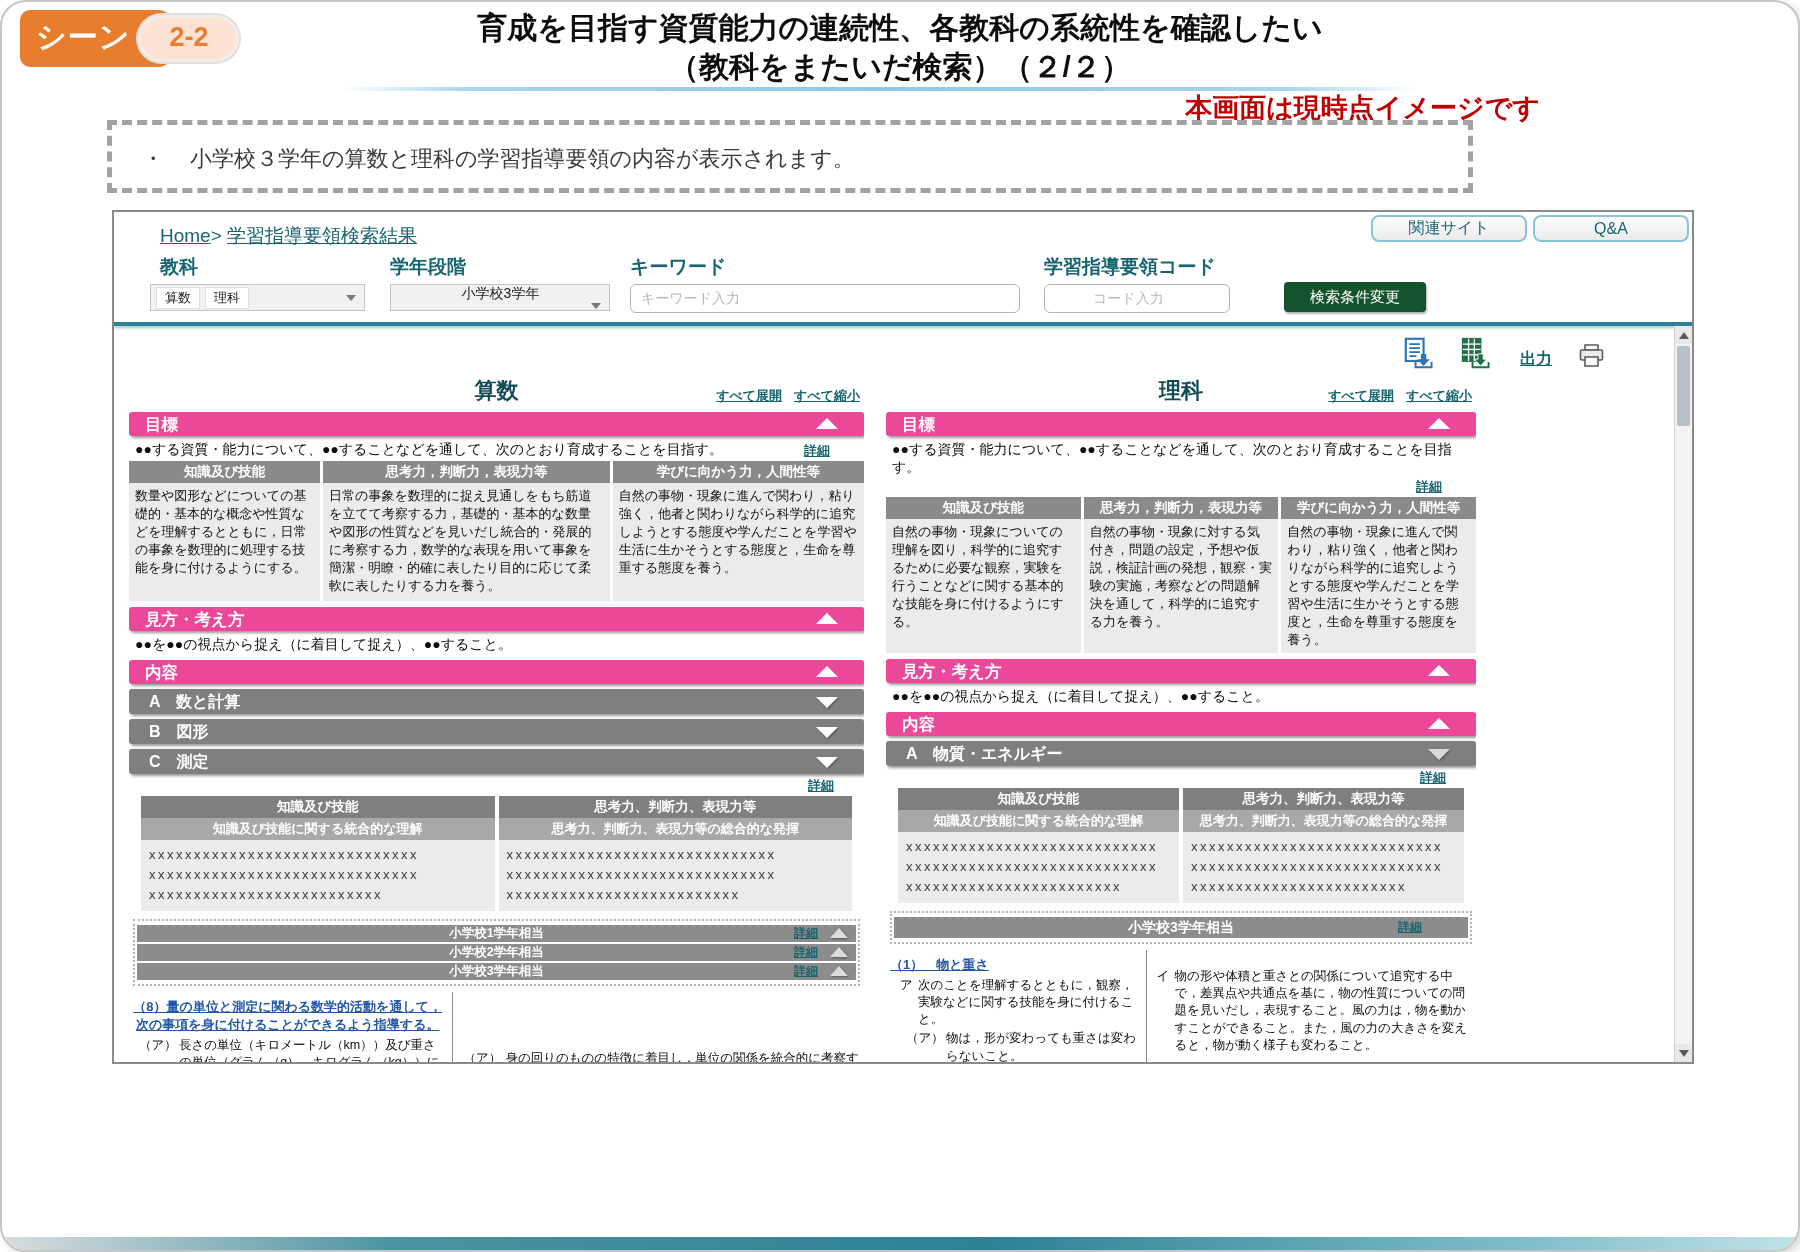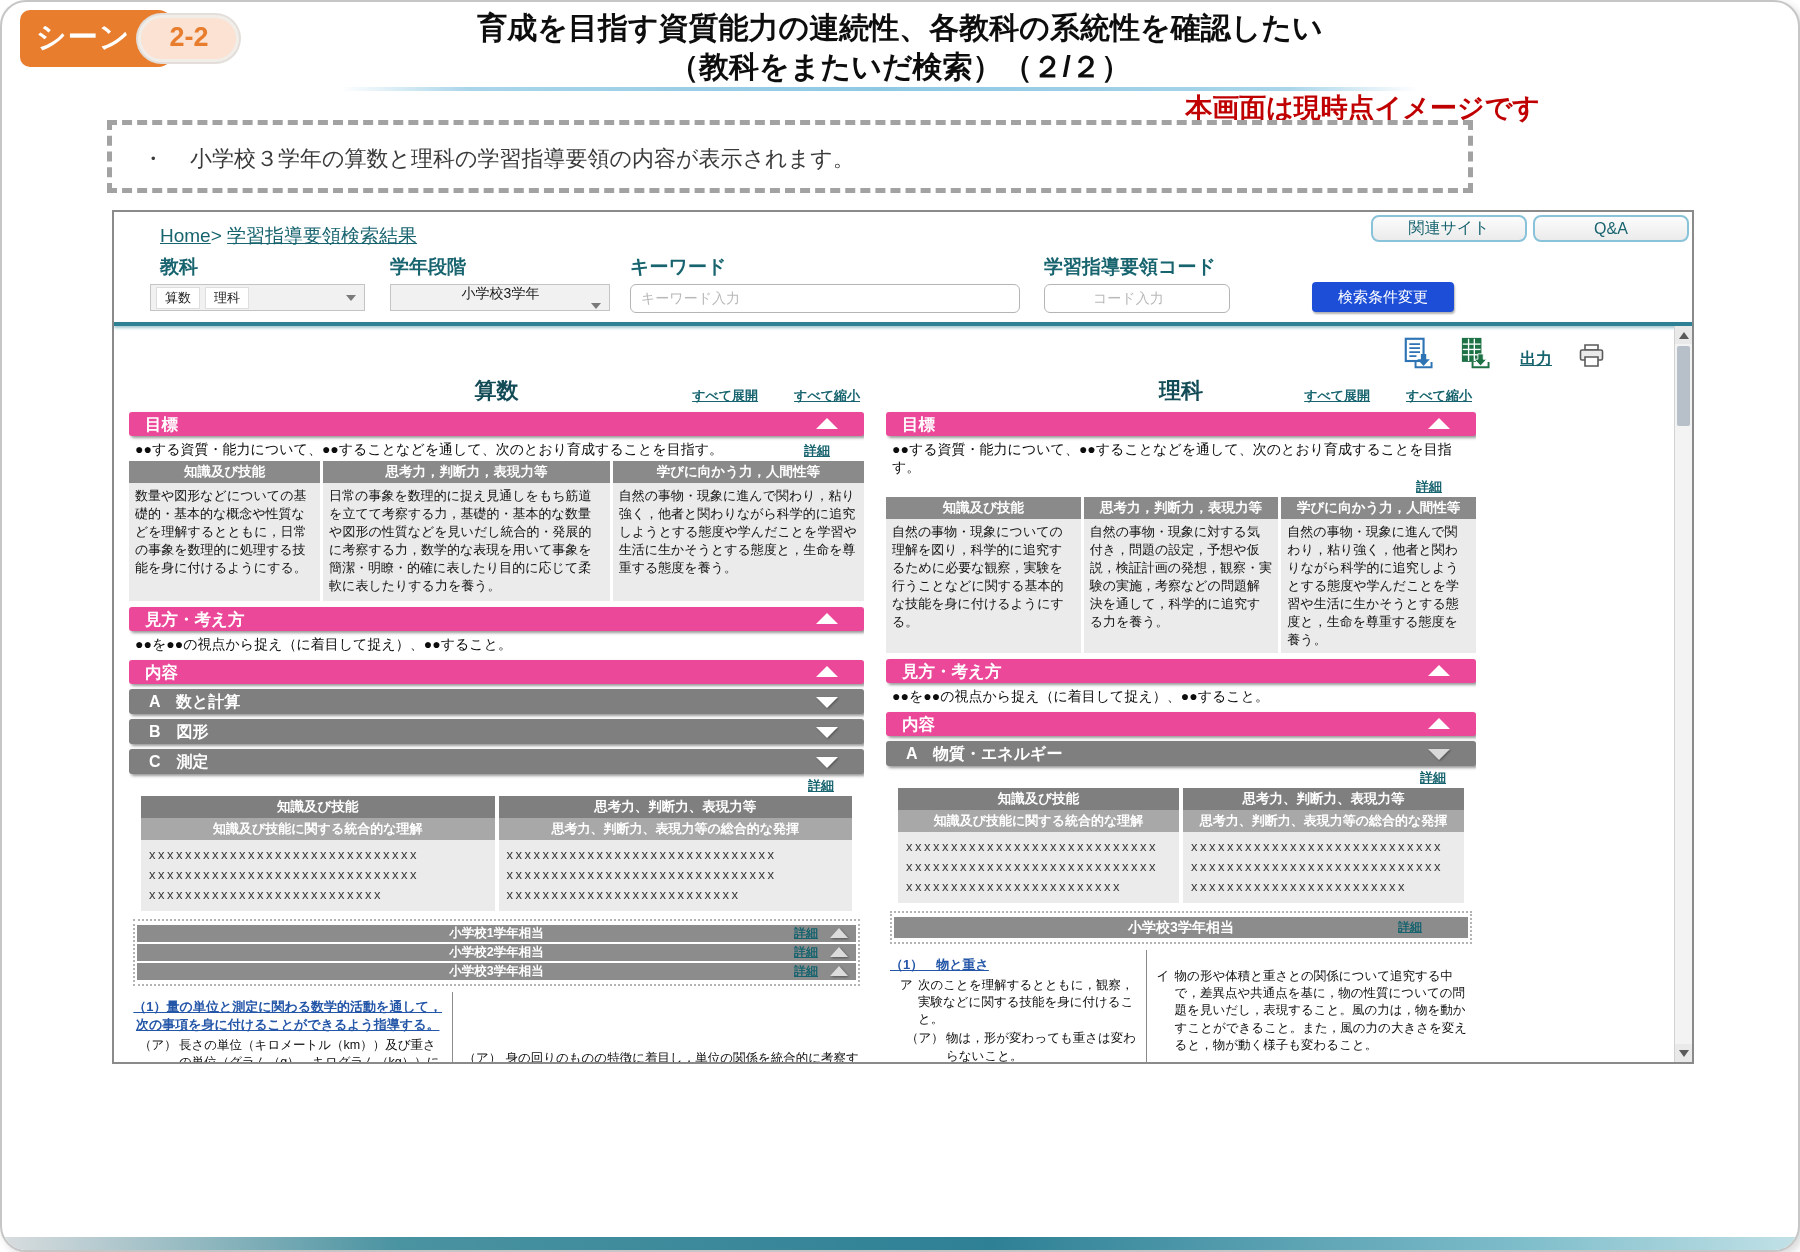--- a/index.html
+++ b/index.html
@@ -41,23 +41,23 @@
   .select { background:#f1f1f1; border:1px solid #c4c4c4; display:flex; align-items:center;
             padding:0 8px 0 5px; height:27px; cursor:pointer; }
   .chip { background:#fff; border:1px solid #dedede; font-size:13px; padding:1px 8px; margin-right:5px; color:#1a1a1a; }
   .sel-text { font-size:14px; color:#1a1a1a; margin-left:4px; }
   .sel-caret { margin-left:auto; width:0; height:0; border-left:5px solid transparent;
                border-right:5px solid transparent; border-top:6px solid #7a7a7a; }
   .input { background:#fff; border:1px solid #b5b5b5; border-radius:6px; height:29px;
            display:flex; align-items:center; padding:0 10px; font-size:14px; }
   .ph { color:#b8b8b8; }
   .search-btn { position:absolute; left:1170px; top:28px; width:142px; height:30px;
-                background:#1d4ed8; color:#fff; font-size:15px; border-radius:4px;
+                background:#14532d; color:#fff; font-size:15px; border-radius:4px;
                 display:flex; align-items:center; justify-content:center; cursor:pointer;
-                box-shadow:1px 2px 2px rgba(0,0,0,.3);margin-left:28px; }
+                box-shadow:1px 2px 2px rgba(0,0,0,.3); }
   .separator { position:absolute; left:0; top:110px; width:100%; height:4px; background:#2e8095;
                box-shadow:0 2px 3px rgba(46,128,149,.45); }
 
   
   .scroll-track { position:absolute; top:114px; right:0; bottom:0; width:18px;
                   background:#f3f3f3; border-left:1px solid #d2d2d2; }
   .sb-btn { position:absolute; left:0; width:100%; height:18px; background:#e9e9e9;
             display:flex; align-items:center; justify-content:center; cursor:pointer; }
   .sb-up { top:0; } .sb-down { bottom:0; }
   .sb-tri-up { width:0;height:0;border-left:5px solid transparent;border-right:5px solid transparent;border-bottom:7px solid #5a5a5a; }
@@ -70,21 +70,21 @@
   .exp-icon { cursor:pointer; }
   .out-link { font-size:16px; font-weight:bold; color:#17646f; text-decoration:underline; cursor:pointer; margin:0 2px 4px 2px; }
 
   .cols { position:absolute; top:50px; left:15px; display:flex; gap:22px; }
   .col { position:relative; overflow:hidden; }
   .col-math { width:735px; }
   .col-science { width:590px; }
 
   .col-head { position:relative; height:30px; margin-bottom:2px; }
   .col-title { text-align:center; font-size:22px; font-weight:bold; color:#134b57; }
-  .exp-links { position:absolute; right:4px; bottom:1px; display:flex; gap:36px; }
+  .exp-links { position:absolute; right:4px; bottom:1px; display:flex; gap:12px; }
   .small-link { font-size:13px; font-weight:bold; color:#17646f; text-decoration:underline; cursor:pointer; white-space:nowrap; }
 
   .tbar { position:relative; height:24px; background:#ec4899; border-radius:3px; margin-top:6px;
           box-shadow:2px 2px 3px rgba(70,70,70,.55); color:#fff; font-weight:bold; font-size:16.5px;
           line-height:24px; padding-left:16px; cursor:pointer; }
   .tri-up { position:absolute; right:26px; top:6px; width:0; height:0;
             border-left:11px solid transparent; border-right:11px solid transparent; border-bottom:11px solid #fff; }
   .intro-wrap { position:relative; margin:5px 2px 3px 6px; }
   .intro-text { font-size:14px; color:#0d0d0d; }
   .detail-link { font-size:13px; font-weight:bold; color:#17646f; text-decoration:underline; cursor:pointer; }
@@ -310,21 +310,21 @@
             </div>
             <div class="grade-group">
               <div class="grade-bar"><span>小学校1学年相当</span><span class="grade-detail small-link">詳細</span><span class="grade-tri"></span></div>
               <div class="grade-bar"><span>小学校2学年相当</span><span class="grade-detail small-link">詳細</span><span class="grade-tri"></span></div>
               <div class="grade-bar"><span>小学校3学年相当</span><span class="grade-detail small-link">詳細</span><span class="grade-tri"></span></div>
             </div>
             <div class="details">
               <div class="d-row">
                 <div class="d-left">
                   <div class="d-sec">
-                    <div class="d-heading">（1）量の単位と測定に関わる数学的活動を通して，次の事項を身に付けることができるよう指導する。</div>
+                    <div class="d-heading">（8）量の単位と測定に関わる数学的活動を通して，次の事項を身に付けることができるよう指導する。</div>
                     <div class="d-item">
                       <span class="mk">（ア）</span>
                       <span class="tx">長さの単位（キロメートル（km））及び重さの単位（グラム（g），キログラム（kg））について知り，測定の意味を理解すること。</span>
                     </div>
                   </div>
                 </div>
                 <div class="d-right">
                   <div class="d-rblock">
                     <span class="mk wide">（ア）</span>
                     <span class="tx">身の回りのものの特徴に着目し，単位の関係を統合的に考察すること。</span>

